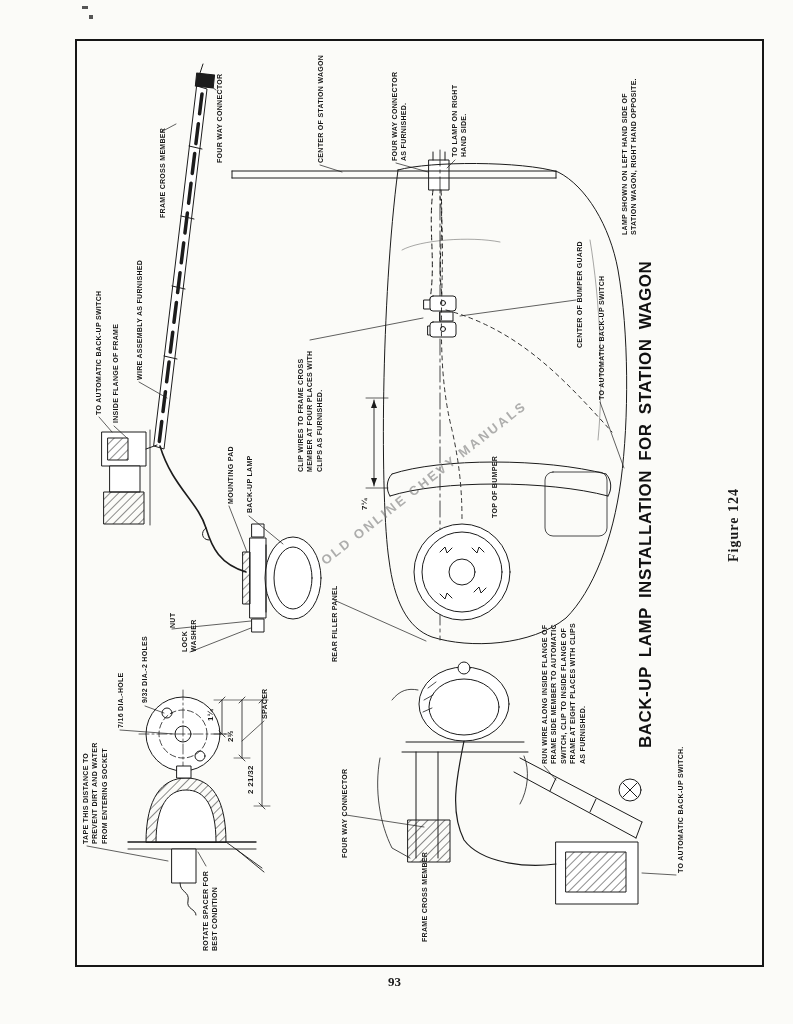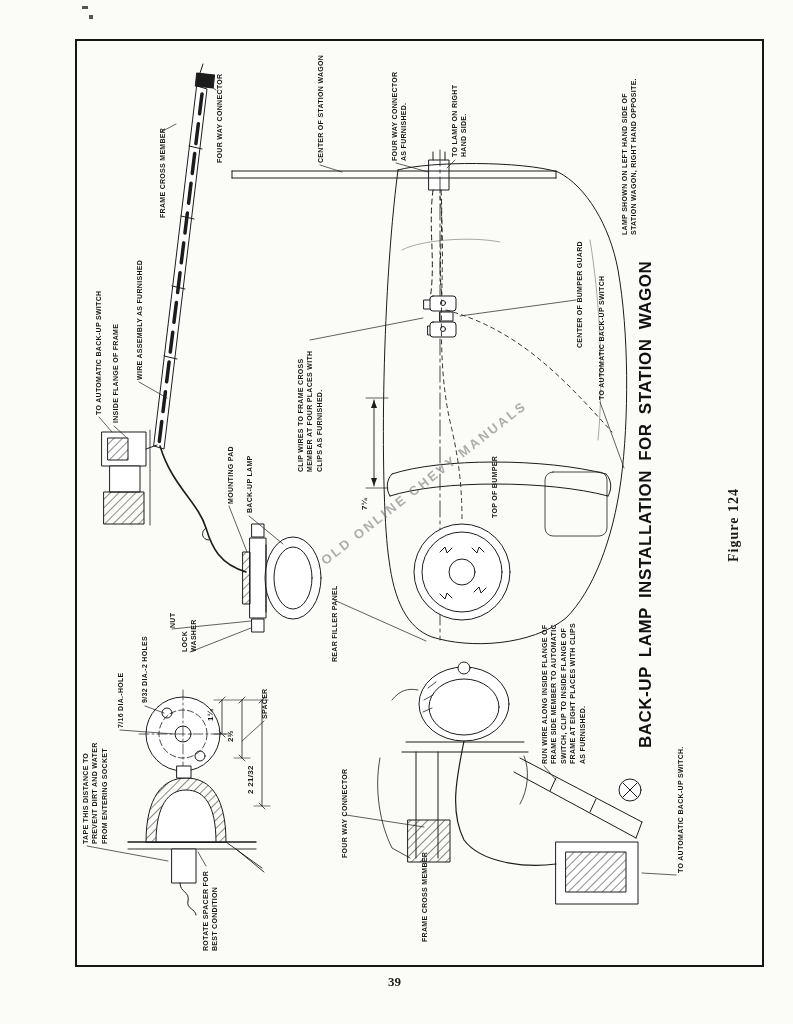--- a/index.html
+++ b/index.html
@@ -308,15 +308,15 @@
 SWITCH, CLIP TO INSIDE FLANGE OF
 FRAME AT EIGHT PLACES WITH CLIPS
 AS FURNISHED.</div>
   <div class="lbl" style="left:676px; top:873px;">TO AUTOMATIC BACK-UP SWITCH.</div>
 
   <div class="watermark">OLD ONLINE CHEVY MANUALS</div>
 
   <div class="title" style="left:636px; top:748px;">BACK-UP LAMP INSTALLATION FOR STATION WAGON</div>
   <div class="figcap" style="left:726px; top:562px;">Figure 124</div>
 
-  <div class="pagenum">39</div>
+  <div class="pagenum">93</div>
 
 </div>
 
 </body></html>

